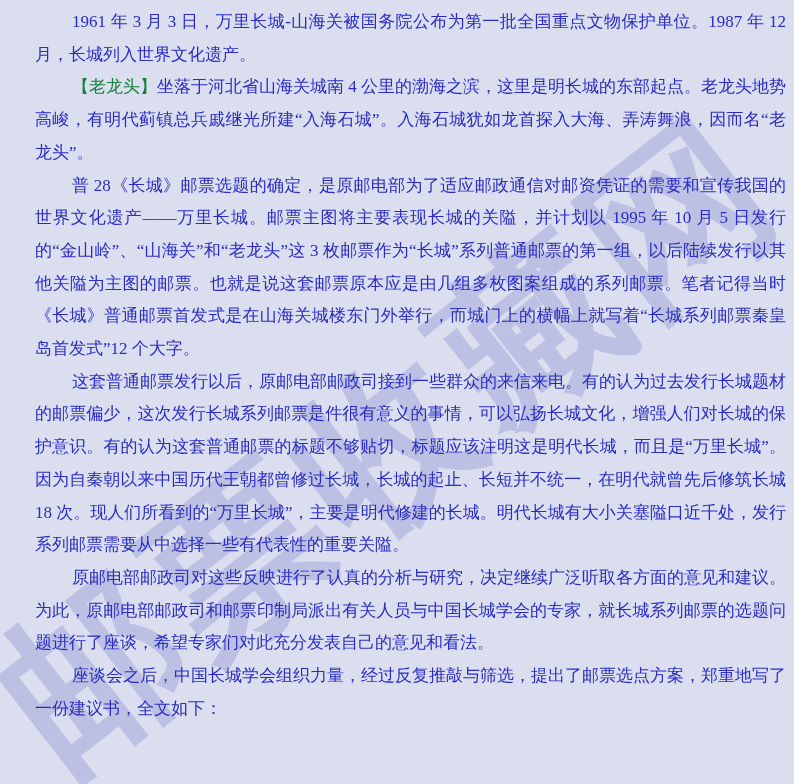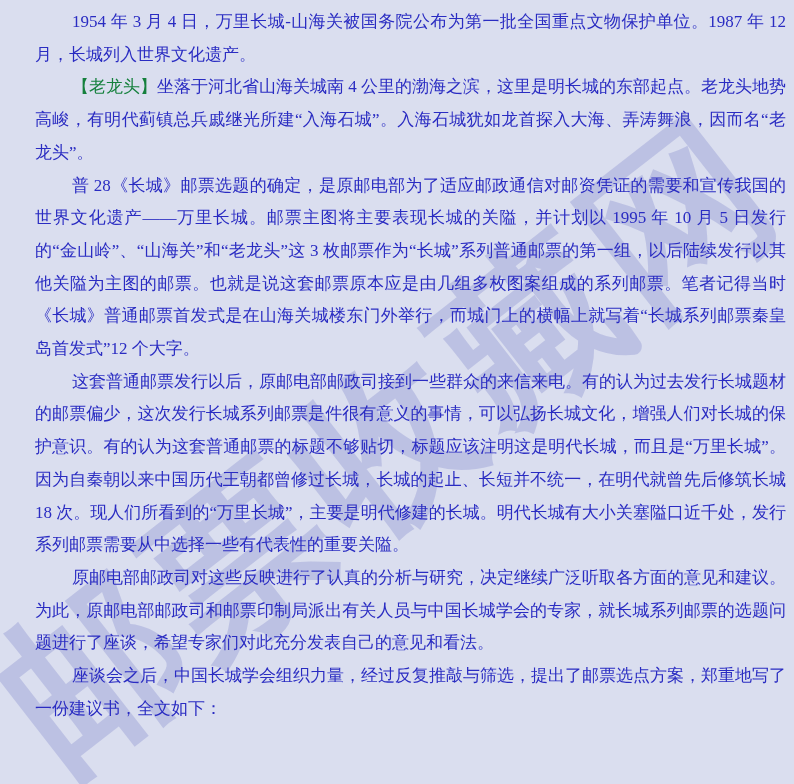--- a/index.html
+++ b/index.html
@@ -50,21 +50,21 @@
 </head>
 <body>
 
 <div class="page">
 
   <div class="watermark">邮票收藏网</div>
 
   <div class="content">
 
     <p>
-      <span>1954 年 3 月 4 日，万里长城-山海关被国务院公布为第一批全国重点文物保护单位。1987 年 12 月，长城列入世界文化遗产。</span>
+      <span>1961 年 3 月 3 日，万里长城-山海关被国务院公布为第一批全国重点文物保护单位。1987 年 12 月，长城列入世界文化遗产。</span>
     </p>
 
     <p>
       <span class="hl">【老龙头】</span><span>坐落于河北省山海关城南 4 公里的渤海之滨，这里是明长城的东部起点。老龙头地势高峻，有明代蓟镇总兵戚继光所建“入海石城”。入海石城犹如龙首探入大海、弄涛舞浪，因而名“老龙头”。</span>
     </p>
 
 
     <p>
       <span>普 28《长城》邮票选题的确定，是原邮电部为了适应邮政通信对邮资凭证的需要和宣传我国的世界文化遗产——万里长城。邮票主图将主要表现长城的关隘，并计划以 1995 年 10 月 5 日发行的“金山岭”、“山海关”和“老龙头”这 3 枚邮票作为“长城”系列普通邮票的第一组，以后陆续发行以其他关隘为主图的邮票。也就是说这套邮票原本应是由几组多枚图案组成的系列邮票。笔者记得当时《长城》普通邮票首发式是在山海关城楼东门外举行，而城门上的横幅上就写着“长城系列邮票秦皇岛首发式”12 个大字。</span>
     </p>

